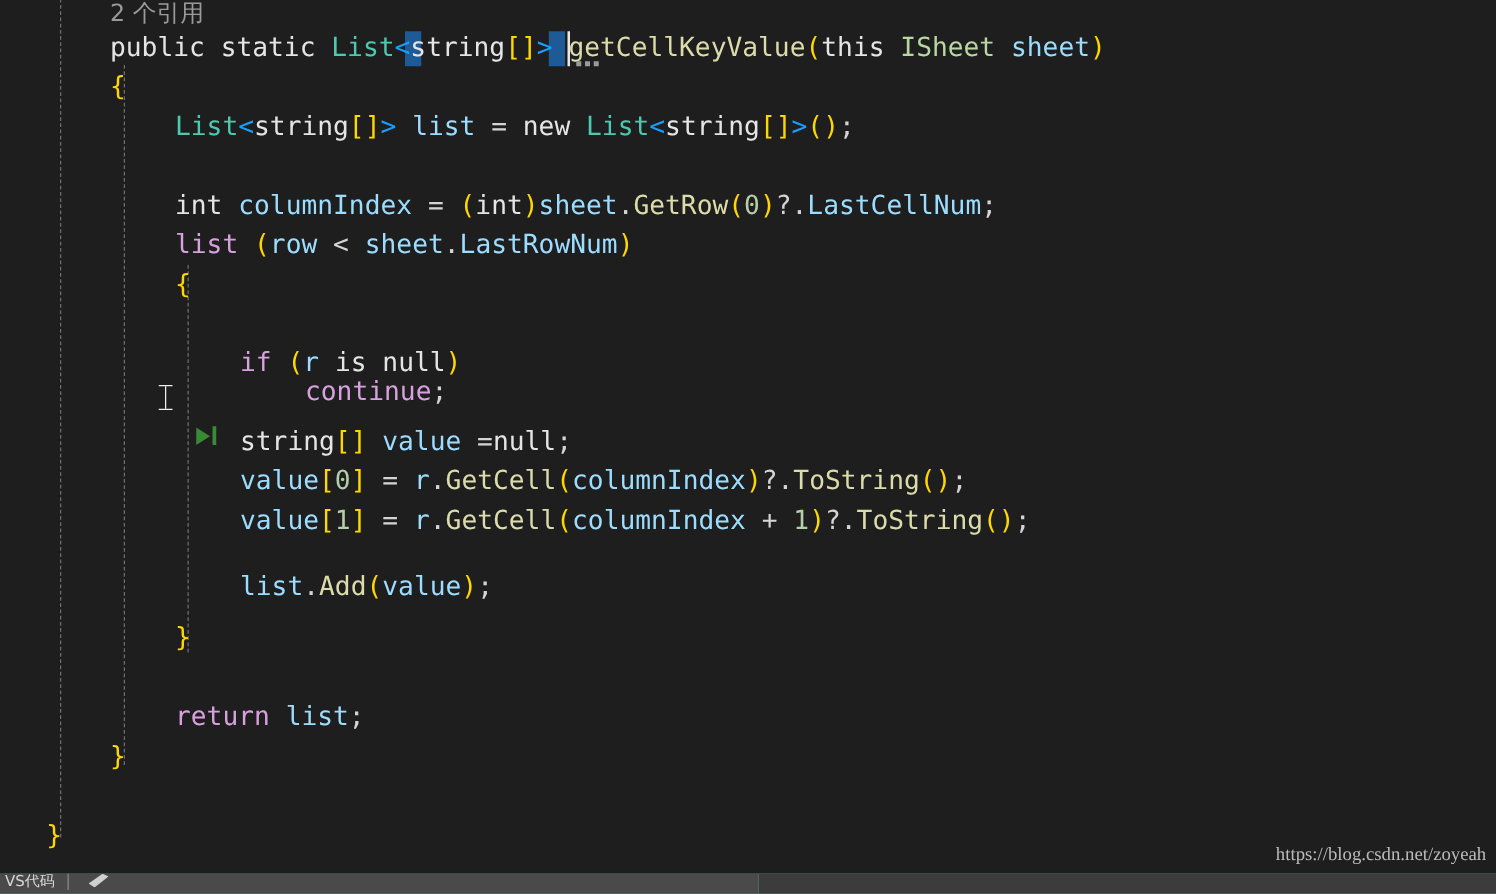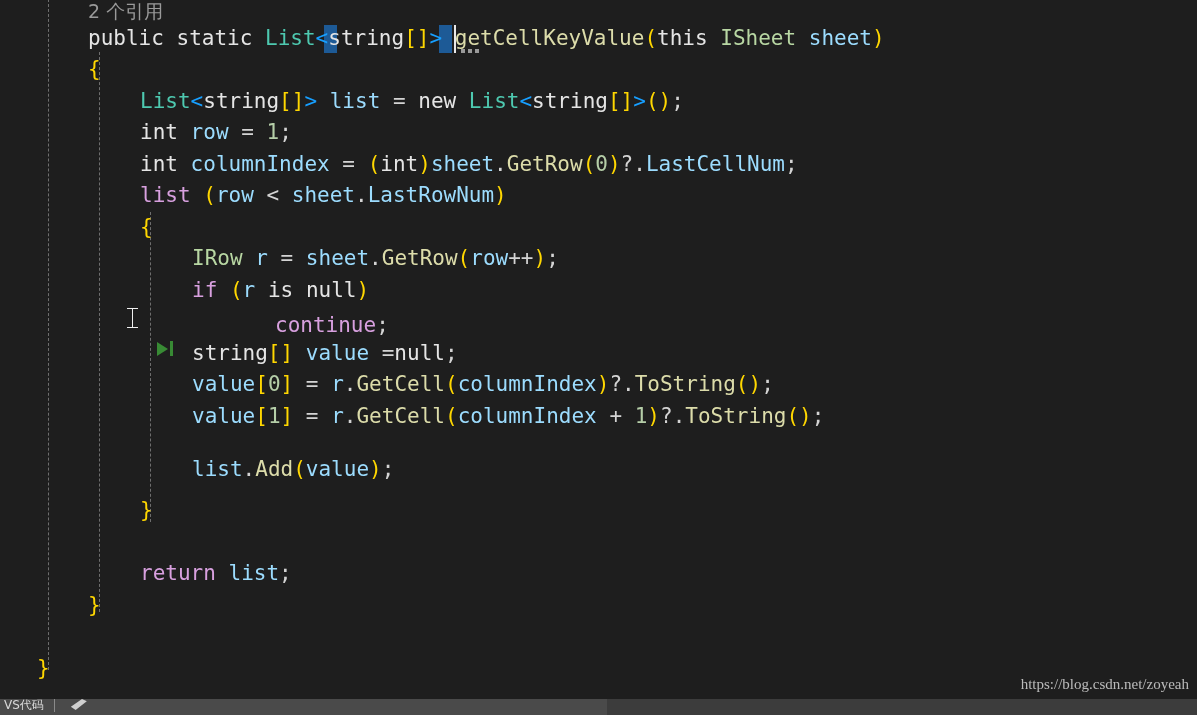--- a/index.html
+++ b/index.html
@@ -212,33 +212,31 @@
   <div class="code">
 
     <div class="ln codelens" style="top:-4px; left:88px;">2 个引用</div>
 
     <div class="ln" style="top:23px; left:88px;"><span class="kw">public</span> <span class="kw">static</span> <span class="typ">List</span><span class="br2">&lt;</span><span class="kw">string</span><span class="br0">[]</span><span class="br2">&gt;</span> <span class="mth">getCellKeyValue</span><span class="br0">(</span><span class="kw">this</span> <span class="iface">ISheet</span> <span class="var">sheet</span><span class="br0">)</span></div>
 
     <div class="ln" style="top:54px; left:88px;"><span class="br0">{</span></div>
 
     <div class="ln" style="top:86px; left:140px;"><span class="typ">List</span><span class="br2">&lt;</span><span class="kw">string</span><span class="br0">[]</span><span class="br2">&gt;</span> <span class="var">list</span> <span class="pun">=</span> <span class="kw">new</span> <span class="typ">List</span><span class="br2">&lt;</span><span class="kw">string</span><span class="br0">[]</span><span class="br2">&gt;</span><span class="br0">()</span><span class="pun">;</span></div>
 
-    <div class="ln" style="top:117px; left:140px;"><span class="kw">int</span> <span class="var">row</span> <span class="pun">=</span> <span class="num">1</span><span class="pun">;</span></div>
 
     <div class="ln" style="top:149px; left:140px;"><span class="kw">int</span> <span class="var">columnIndex</span> <span class="pun">=</span> <span class="br0">(</span><span class="kw">int</span><span class="br0">)</span><span class="var">sheet</span><span class="pun">.</span><span class="mth">GetRow</span><span class="br0">(</span><span class="num">0</span><span class="br0">)</span><span class="pun">?.</span><span class="var">LastCellNum</span><span class="pun">;</span></div>
 
     <div class="ln" style="top:180px; left:140px;"><span class="ctl">list</span> <span class="br0">(</span><span class="var">row</span> <span class="pun">&lt;</span> <span class="var">sheet</span><span class="pun">.</span><span class="var">LastRowNum</span><span class="br0">)</span></div>
 
     <div class="ln" style="top:212px; left:140px;"><span class="br0">{</span></div>
 
-    <div class="ln" style="top:243px; left:192px;"><span class="iface">IRow</span> <span class="var">r</span> <span class="pun">=</span> <span class="var">sheet</span><span class="pun">.</span><span class="mth">GetRow</span><span class="br0">(</span><span class="var">row</span><span class="pun">++</span><span class="br0">)</span><span class="pun">;</span></div>
 
     <div class="ln" style="top:275px; left:192px;"><span class="ctl">if</span> <span class="br0">(</span><span class="var">r</span> <span class="kw">is</span> <span class="kw">null</span><span class="br0">)</span></div>
 
-    <div class="ln" style="top:310px; left:244px;margin-left:31px;"><span class="ctl">continue</span><span class="pun">;</span></div>
+    <div class="ln" style="top:298px; left:244px;"><span class="ctl">continue</span><span class="pun">;</span></div>
 
     <div class="ln" style="top:338px; left:192px;"><span class="kw">string</span><span class="br0">[]</span> <span class="var">value</span> <span class="pun">=</span><span class="kw">null</span><span class="pun">;</span></div>
 
     <div class="ln" style="top:369px; left:192px;"><span class="var">value</span><span class="br0">[</span><span class="num">0</span><span class="br0">]</span> <span class="pun">=</span> <span class="var">r</span><span class="pun">.</span><span class="mth">GetCell</span><span class="br0">(</span><span class="var">columnIndex</span><span class="br0">)</span><span class="pun">?.</span><span class="mth">ToString</span><span class="br0">()</span><span class="pun">;</span></div>
 
     <div class="ln" style="top:401px; left:192px;"><span class="var">value</span><span class="br0">[</span><span class="num">1</span><span class="br0">]</span> <span class="pun">=</span> <span class="var">r</span><span class="pun">.</span><span class="mth">GetCell</span><span class="br0">(</span><span class="var">columnIndex</span> <span class="pun">+</span> <span class="num">1</span><span class="br0">)</span><span class="pun">?.</span><span class="mth">ToString</span><span class="br0">()</span><span class="pun">;</span></div>
 
     <div class="ln" style="top:432px; left:192px;margin-top:22px;"><span class="var">list</span><span class="pun">.</span><span class="mth">Add</span><span class="br0">(</span><span class="var">value</span><span class="br0">)</span><span class="pun">;</span></div>
 
     <div class="ln" style="top:495px; left:140px;"><span class="br0">}</span></div>

